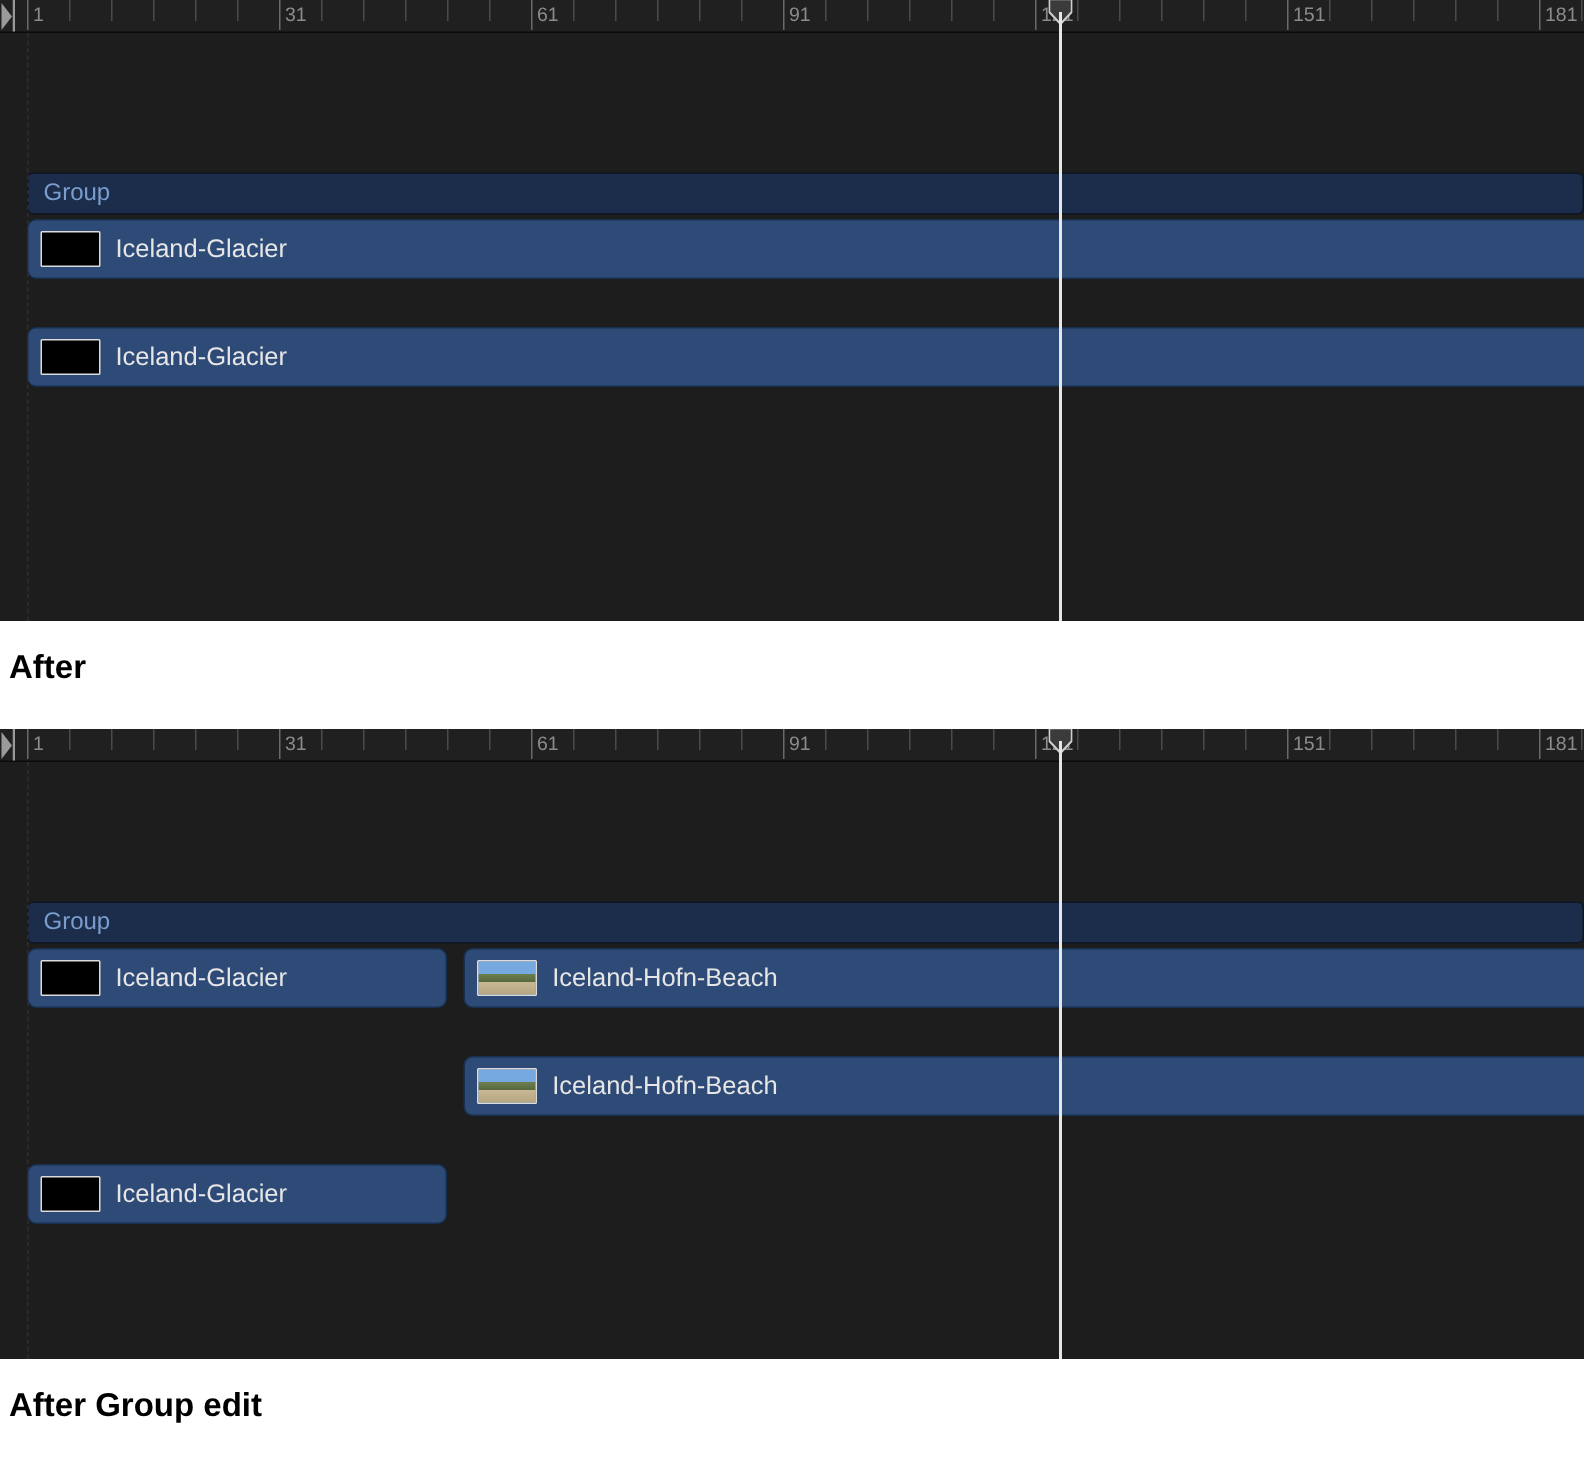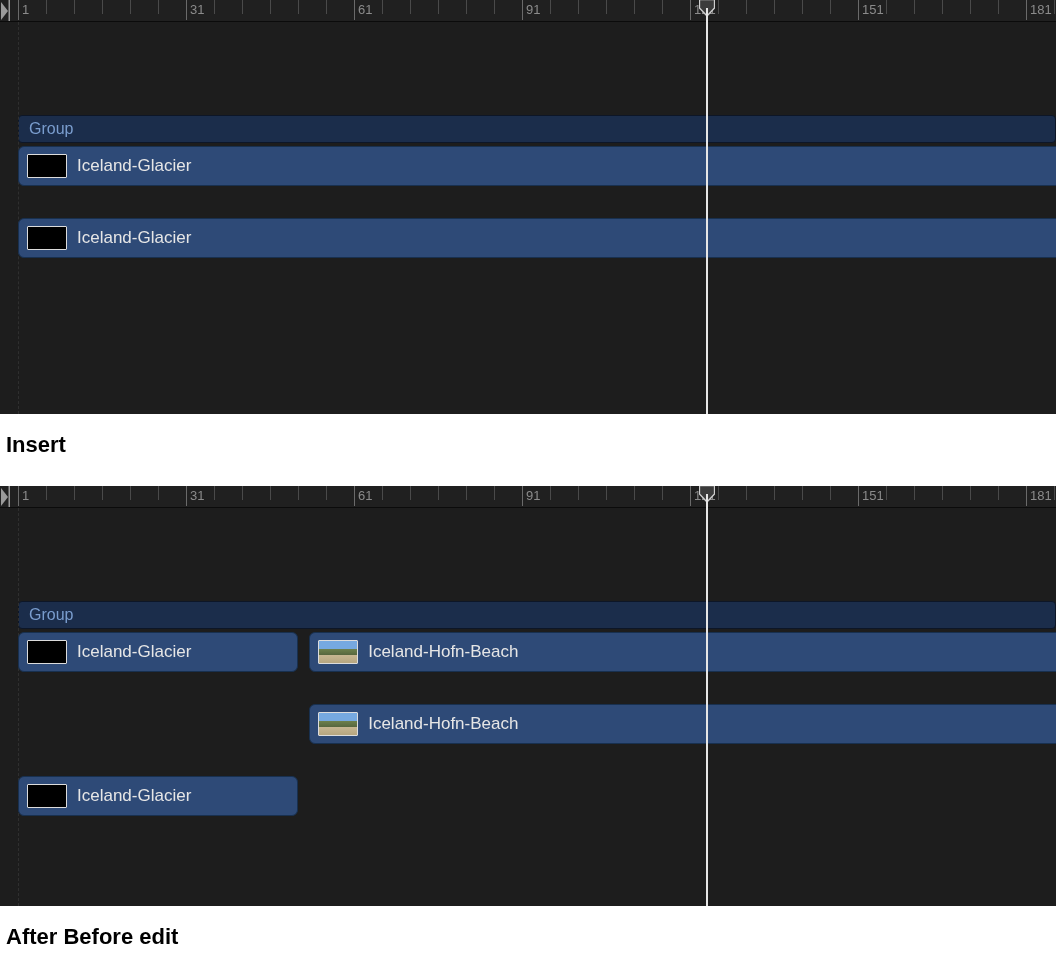--- a/index.html
+++ b/index.html
@@ -218,21 +218,21 @@
     </div>
   <div class="playhead" style="left: 706.8px;">
     <div class="handle">
       <svg width="16" height="18" viewBox="0 0 16 18">
         <path d="M0.5 0.5 H15.5 V9 L8 17 L0.5 9 Z" fill="#3b3b3b" stroke="#cfcfcf" stroke-width="1.3"></path>
       </svg>
     </div>
     <div class="line"></div>
   </div>
 </div>
-<div class="caption">Insert</div>
+<div class="caption">After</div>
 
 <div class="timeline-panel panel-after">
   <div class="ruler">
     <div class="start-marker">
       <svg width="12" height="22" viewBox="0 0 12 22">
         <path d="M1 2 L8 11 L1 20 Z" fill="#9a9a9a"></path>
         <rect x="8.5" y="0" width="1.5" height="22" fill="#9a9a9a"></rect>
       </svg>
     </div>
   <div class="tick major" style="left: 18px;"></div>
@@ -305,13 +305,13 @@
     </div>
   <div class="playhead" style="left: 706.8px;">
     <div class="handle">
       <svg width="16" height="18" viewBox="0 0 16 18">
         <path d="M0.5 0.5 H15.5 V9 L8 17 L0.5 9 Z" fill="#3b3b3b" stroke="#cfcfcf" stroke-width="1.3"></path>
       </svg>
     </div>
     <div class="line"></div>
   </div>
 </div>
-<div class="caption">After Before edit</div>
+<div class="caption">After Group edit</div>
 
 </body></html>

